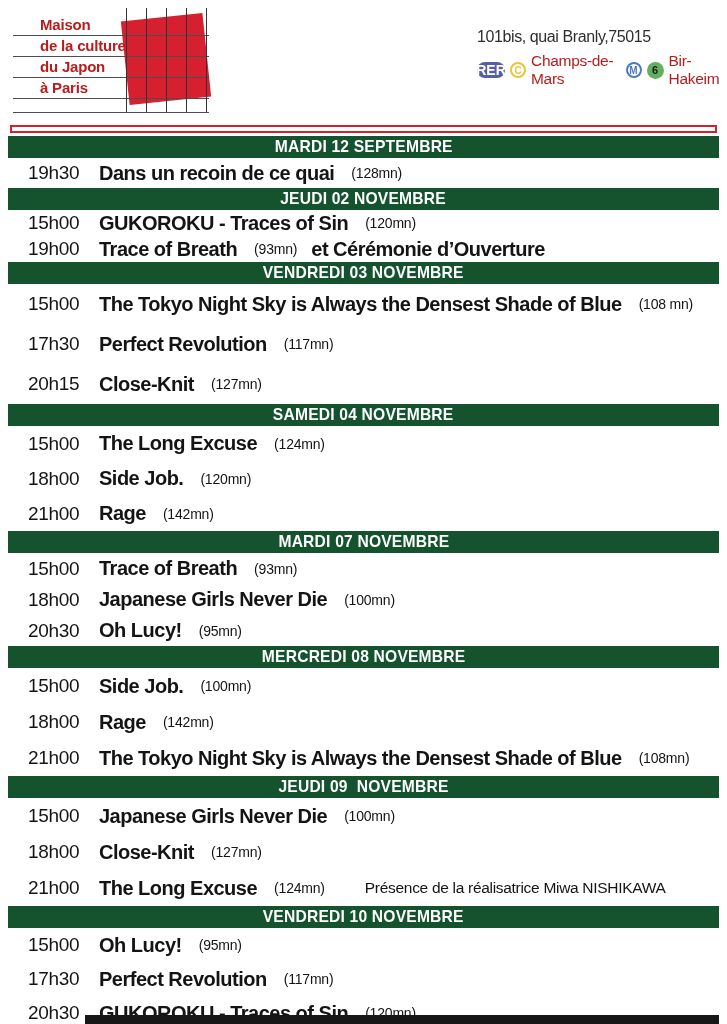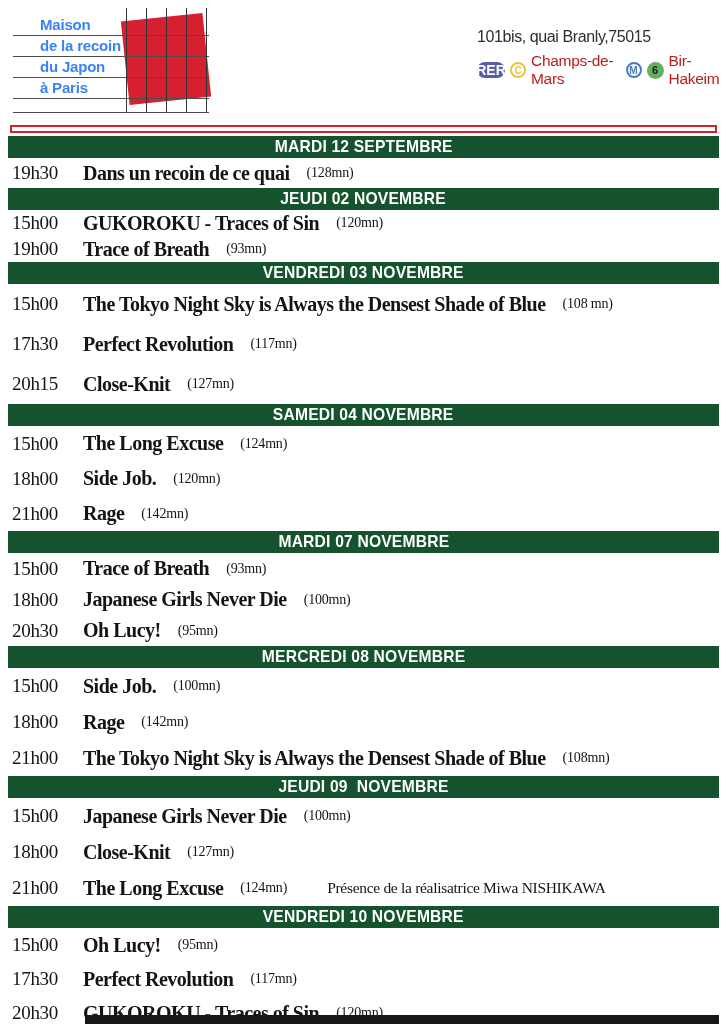--- a/index.html
+++ b/index.html
@@ -18,21 +18,21 @@
   .logo-red{
     position:absolute;left:112px;top:9px;width:82px;height:84px;
     background:#d6202f;transform:rotate(-6deg);z-index:1;
   }
   .logo-grid{position:absolute;inset:0;z-index:2;}
   .logo-grid .h{position:absolute;left:0;right:0;height:1px;background:#4d4d4d;}
   .logo-grid .v{position:absolute;top:0;bottom:0;width:1px;background:#333;}
   .logo-text{position:absolute;left:27px;top:6px;z-index:3;}
   .logo-text div{
     height:21px;line-height:21px;font-size:15px;font-weight:bold;
-    color:#3b82f6;letter-spacing:-0.2px;
+    color:#b91c1c;letter-spacing:-0.2px;
   }
 
   .contact{position:absolute;left:477px;top:25px;z-index:3;}
   .contact .line{font-size:16px;line-height:24px;color:#2e2e2e;font-weight:500;letter-spacing:-0.4px;}
   .transit{display:flex;align-items:center;margin-top:3px;gap:5px;}
   .badge{display:inline-flex;align-items:center;justify-content:center;box-sizing:border-box;flex:none;}
   .badge-rer{width:28px;height:16px;border-radius:8px;background:#565fa3;color:#fff;font-size:14px;font-weight:bold;letter-spacing:0;}
   .badge-c{width:16px;height:16px;border-radius:50%;background:#fff;border:2.5px solid #e9c537;color:#e9c537;font-size:10px;font-weight:bold;}
   .badge-m{width:16px;height:16px;border-radius:50%;background:#fff;border:2.5px solid #4b7bbf;color:#4b7bbf;font-size:10px;font-weight:bold;}
   .badge-6{width:17px;height:17px;border-radius:50%;background:#64b05f;color:#1c1c1c;font-size:11px;font-weight:bold;}
@@ -46,21 +46,21 @@
   
   #schedule{position:relative;}
   .day-bar{
     height:22px;margin:0 8px;background:#14532d;
     display:flex;align-items:center;justify-content:center;
   }
   .day-label{
     color:#fff;font-size:17px;font-weight:bold;letter-spacing:0.2px;
     display:inline-block;transform:scaleX(0.92);white-space:pre;
   }
-  .row{display:flex;align-items:baseline;padding-left:12px;font-family:Liberation Serif, serif;}
+  .row{display:flex;align-items:baseline;padding-left:28px;}
   .time{width:71px;flex:none;font-size:19px;font-weight:500;color:#141414;letter-spacing:-0.3px;}
   .title{font-size:20px;font-weight:600;color:#141414;letter-spacing:-0.5px;}
   .dur{font-size:14px;font-weight:500;color:#141414;margin-left:17px;letter-spacing:-0.2px;}
   .extra--large{font-size:20px;font-weight:600;color:#141414;margin-left:14px;letter-spacing:-0.5px;}
   .extra--small{font-size:15.5px;font-weight:500;color:#141414;margin-left:40px;letter-spacing:-0.3px;}
 
   
   .row{align-items:center;}
   #schedule section:nth-of-type(1) .row{height:30px;}
   #schedule section:nth-of-type(2) .row{height:26px;}
@@ -91,21 +91,21 @@
         <div class="h" style="top:90px"></div>
         <div class="h" style="top:104px"></div>
         <div class="v" style="left:113px"></div>
         <div class="v" style="left:133px"></div>
         <div class="v" style="left:153px"></div>
         <div class="v" style="left:173px"></div>
         <div class="v" style="left:193px"></div>
       </div>
       <div class="logo-text">
         <div>Maison</div>
-        <div>de la recoin</div>
+        <div>de la culture</div>
         <div>du Japon</div>
         <div>à Paris</div>
       </div>
     </div>
 
     <div class="contact">
       <div class="line">101bis, quai Branly,75015</div>
       <div class="transit">
         <span class="badge badge-rer">RER</span>
         <span class="badge badge-c">C</span>
@@ -136,20 +136,21 @@
         </div>
         <div class="row">
           <span class="time">15h00</span>
           <span class="title">GUKOROKU - Traces of Sin</span>
           <span class="dur">(120mn)</span>
         </div>
         <div class="row">
           <span class="time">19h00</span>
           <span class="title">Trace of Breath</span>
           <span class="dur">(93mn)</span>
+          <span class="extra--large">et Cérémonie d’Ouverture</span>
         </div>
       </section>
       <section>
         <div class="day-bar">
           <span class="day-label">VENDREDI 03 NOVEMBRE</span>
         </div>
         <div class="row">
           <span class="time">15h00</span>
           <span class="title">The Tokyo Night Sky is Always the Densest Shade of Blue</span>
           <span class="dur">(108 mn)</span>

